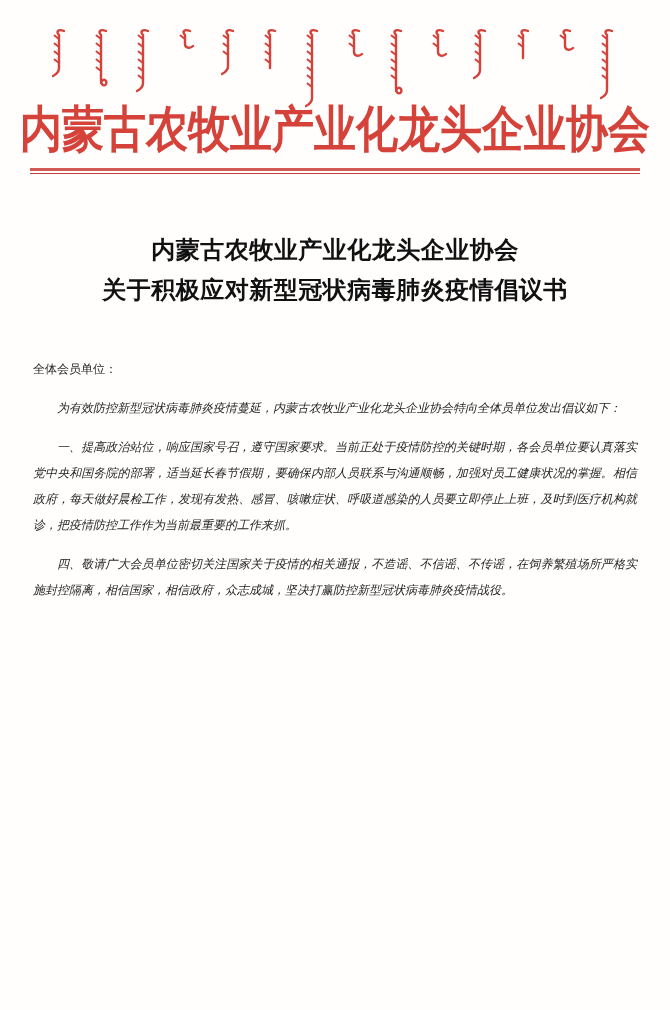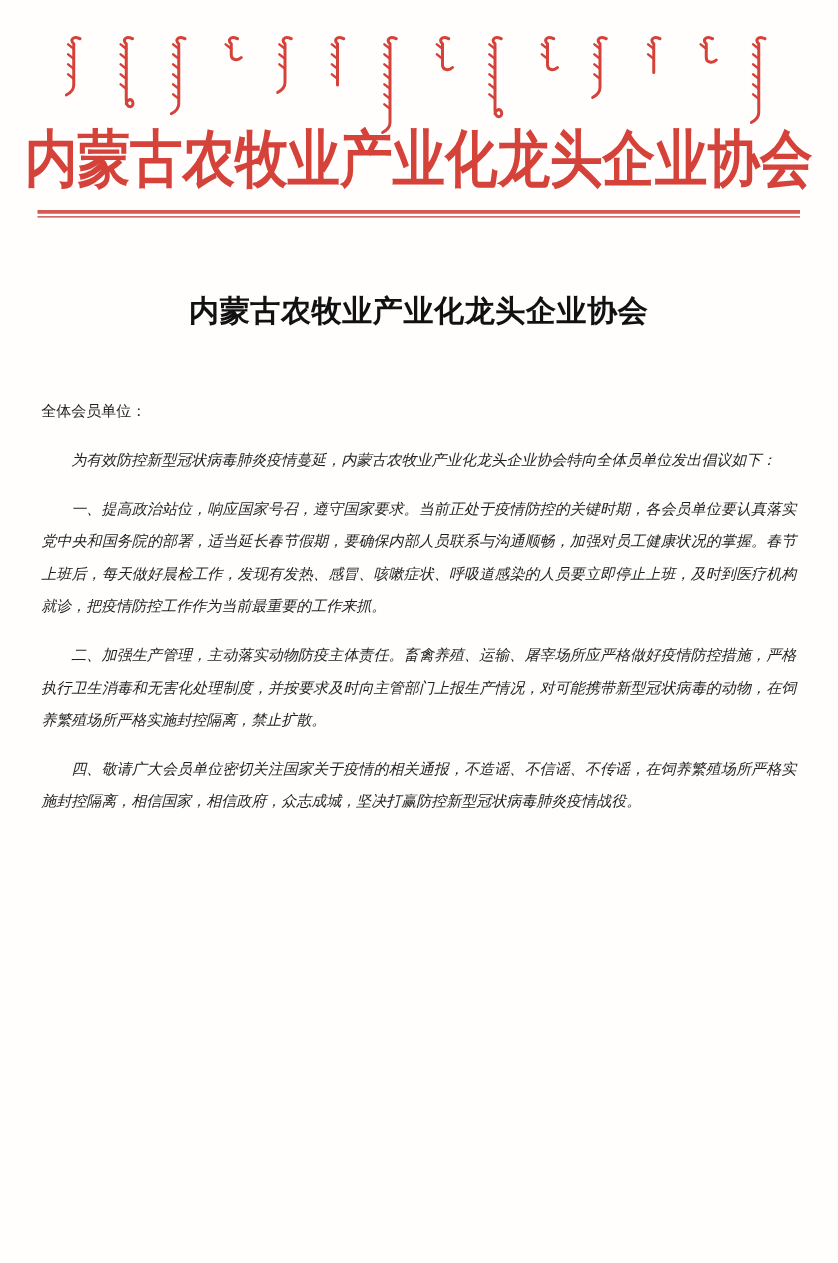--- a/index.html
+++ b/index.html
@@ -172,24 +172,24 @@
           <path d="M7,51 L2.5,47.5" stroke="#d5423a" stroke-width="2" stroke-linecap="round" fill="none"></path>
         </svg>
       </div>
     <div class="org-name" style="color: rgb(213, 66, 58);">内蒙古农牧业产业化龙头企业协会</div>
     <div class="double-rule" style="border-top-color: rgb(210, 90, 85); border-bottom-color: rgb(196, 58, 53);"></div>
   </header>
 
   <main class="doc-body">
     <h1 class="doc-title">
       <span class="title-line">内蒙古农牧业产业化龙头企业协会</span>
+      <span class="title-line">关于积极应对新型冠状病毒肺炎疫情倡议书</span>
     </h1>
 
     <div class="doc-text">
       <p class="salutation">全体会员单位：</p>
       <p class="para">为有效防控新型冠状病毒肺炎疫情蔓延，内蒙古农牧业产业化龙头企业协会特向全体员单位发出倡议如下：</p>
-      <p class="para">一、提高政治站位，响应国家号召，遵守国家要求。当前正处于疫情防控的关键时期，各会员单位要认真落实党中央和国务院的部署，适当延长春节假期，要确保内部人员联系与沟通顺畅，加强对员工健康状况的掌握。春节上班后，每天做好晨检工作，发现有发热、感冒、咳嗽症状、呼吸道感染的人员要立即停止上班，及时到医疗机构就诊，把疫情防控工作作为当前最重要的工作来抓。</p>
-      <p class="para">二、加强生产管理，主动落实动物防疫主体责任。畜禽养殖、运输、屠宰场所应严格做好疫情防控措施，严格执行卫生消毒和无害化处理制度，并按要求及时向主管部门上报生产情况，对可能携带新型冠状病毒的动物，在饲养繁殖场所严格实施封控隔离，禁止扩散。</p>
+      <p class="para">一、提高政治站位，响应国家号召，遵守国家要求。当前正处于疫情防控的关键时期，各会员单位要认真落实党中央和国务院的部署，适当延长春节假期，要确保内部人员联系与沟通顺畅，加强对员工健康状况的掌握。相信政府，每天做好晨检工作，发现有发热、感冒、咳嗽症状、呼吸道感染的人员要立即停止上班，及时到医疗机构就诊，把疫情防控工作作为当前最重要的工作来抓。</p>
       <p class="para">四、敬请广大会员单位密切关注国家关于疫情的相关通报，不造谣、不信谣、不传谣，在饲养繁殖场所严格实施封控隔离，相信国家，相信政府，众志成城，坚决打赢防控新型冠状病毒肺炎疫情战役。</p>
     </div>
   </main>
 
 </div>
 
 </body></html>

